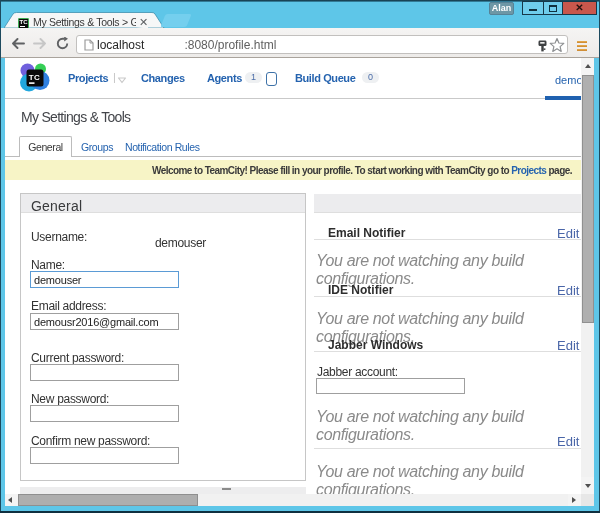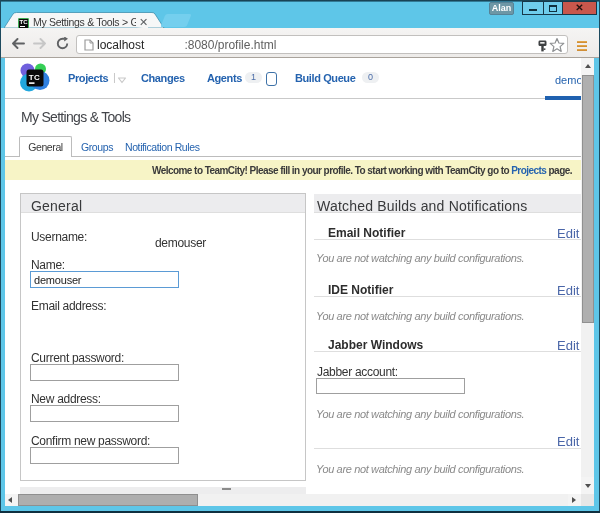--- a/index.html
+++ b/index.html
@@ -112,32 +112,32 @@
 
   <div class="abs" style="left:15px;top:135px;width:286px;height:288px;border:1px solid #c6c6c6;background:#fff;"></div>
   <div class="abs" style="left:16px;top:136px;width:284px;height:19px;background:#ececee;border-bottom:1px solid #dedede;"></div>
   <div class="abs" style="left:26px;top:140px;font-size:14px;letter-spacing:0.2px;color:#38393b;">General</div>
 
   <div class="abs lbl" style="left:26px;top:172px;">Username:</div>
   <div class="abs lbl" style="left:150px;top:178px;">demouser</div>
   <div class="abs lbl" style="left:26px;top:200px;">Name:</div>
   <div class="abs" style="left:25px;top:213px;width:149px;height:17px;background:#fff;border:1px solid #5b9bd5;font-size:11px;letter-spacing:-0.2px;color:#222;line-height:16px;padding-left:3px;">demouser</div>
   <div class="abs lbl" style="left:26px;top:241px;">Email address:</div>
+  <div class="abs" style="left:25px;top:255px;width:149px;height:17px;background:#fff;border:1px solid #9f9f9f;font-size:11px;letter-spacing:-0.2px;color:#222;line-height:16px;padding-left:3px;">demousr2016@gmail.com</div>
   <div class="abs lbl" style="left:26px;top:293px;">Current password:</div>
   <div class="abs" style="left:25px;top:306px;width:149px;height:17px;background:#fff;border:1px solid #9f9f9f;"></div>
-  <div class="abs lbl" style="left:26px;top:334px;">New address:</div>
+  <div class="abs lbl" style="left:26px;top:334px;">New password:</div>
   <div class="abs" style="left:25px;top:347px;width:149px;height:17px;background:#fff;border:1px solid #9f9f9f;"></div>
   <div class="abs lbl" style="left:26px;top:376px;">Confirm new password:</div>
   <div class="abs" style="left:25px;top:389px;width:149px;height:17px;background:#fff;border:1px solid #9f9f9f;"></div>
 
   <div class="abs" style="left:15px;top:429px;width:286px;height:7px;background:#ededee;"></div>
   <div class="abs" style="left:217px;top:430px;width:9px;height:2px;background:#8a8a8a;"></div>
 
   <div class="abs" style="left:309px;top:136px;width:267px;height:19px;background:#ececee;border-bottom:1px solid #dedede;"></div>
-  <div class="abs" style="left:312px;top:140px;font-size:14px;letter-spacing:0.2px;color:#38393b;">Watched Builds and Notifications</div>
 
   <div class="abs hdr" style="left:311px;top:168px;">Email Notifier</div>
   <div class="abs edit" style="left:552px;top:168px;">Edit</div>
   <div class="abs rule" style="left:309px;top:181px;"></div>
   <div class="abs ital" style="left:311px;top:194px;">You are not watching any build configurations.</div>
 
   <div class="abs hdr" style="left:311px;top:225px;">IDE Notifier</div>
   <div class="abs edit" style="left:552px;top:225px;">Edit</div>
   <div class="abs rule" style="left:309px;top:238px;"></div>
   <div class="abs ital" style="left:311px;top:252px;">You are not watching any build configurations.</div>
@@ -151,21 +151,21 @@
 
   <div class="abs edit" style="left:552px;top:376px;">Edit</div>
   <div class="abs rule" style="left:309px;top:390px;"></div>
   <div class="abs ital" style="left:311px;top:405px;">You are not watching any build configurations.</div>
 </div>
 
 <style>
   .lbl { font-size:12px; letter-spacing:-0.3px; color:#333; }
   .hdr { font-size:12px; font-weight:bold; color:#2d2d2d;padding-left:12px; }
   .edit { font-size:13px; color:#4a66a8; }
-  .ital { font-size:11px; letter-spacing:-0.35px; font-style:italic; color:#8a8a8a; }
+  .ital { font-size:16px; letter-spacing:-0.35px; font-style:italic; color:#8a8a8a; }
   .rule { width:267px; height:1px; background:#dedede; }
 </style>
 
 <div class="abs" style="left:581px;top:58px;width:13px;height:436px;background:#f1f1f1;"></div>
 <div class="abs" style="left:581px;top:58px;width:13px;height:17px;background:#f4f4f4;">
   <div style="position:absolute;left:3.5px;top:6px;width:0;height:0;border-left:3px solid transparent;border-right:3px solid transparent;border-bottom:4px solid #505050;"></div>
 </div>
 <div class="abs" style="left:582px;top:75px;width:12px;height:248px;background:#afafaf;border:1px solid #909090;"></div>
 <div class="abs" style="left:581px;top:477px;width:13px;height:17px;background:#f4f4f4;">
   <div style="position:absolute;left:3.5px;top:7px;width:0;height:0;border-left:3px solid transparent;border-right:3px solid transparent;border-top:4px solid #505050;"></div>

